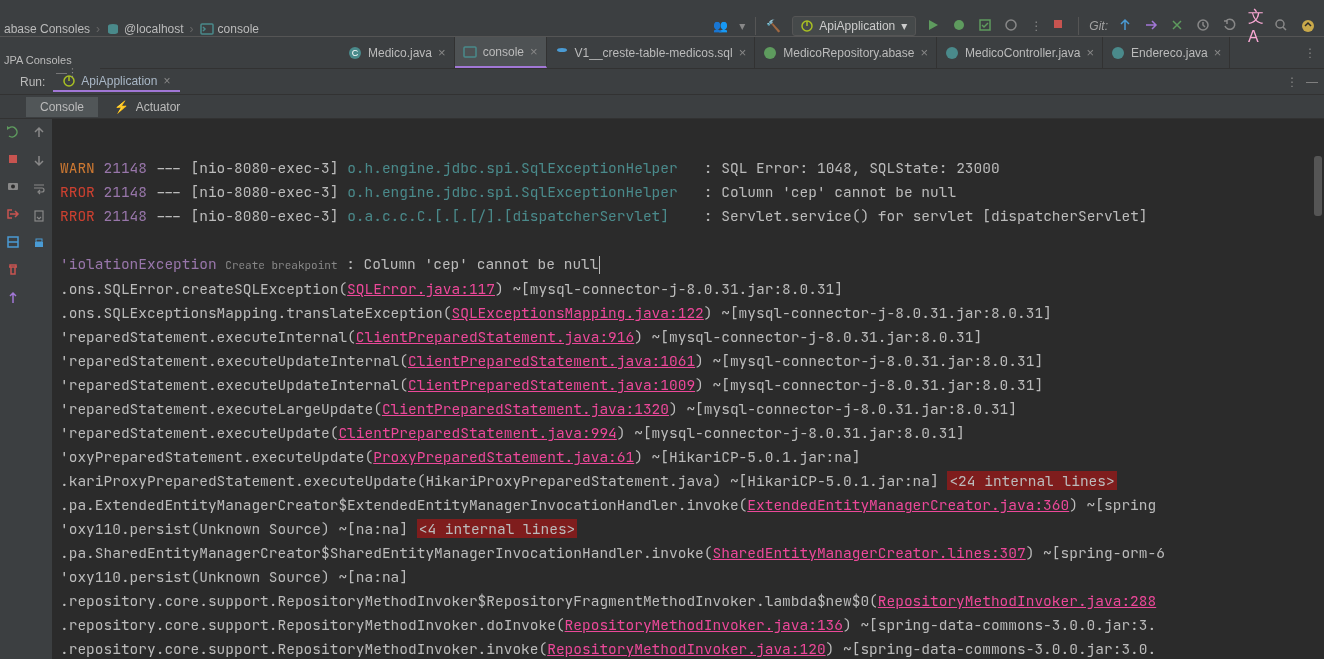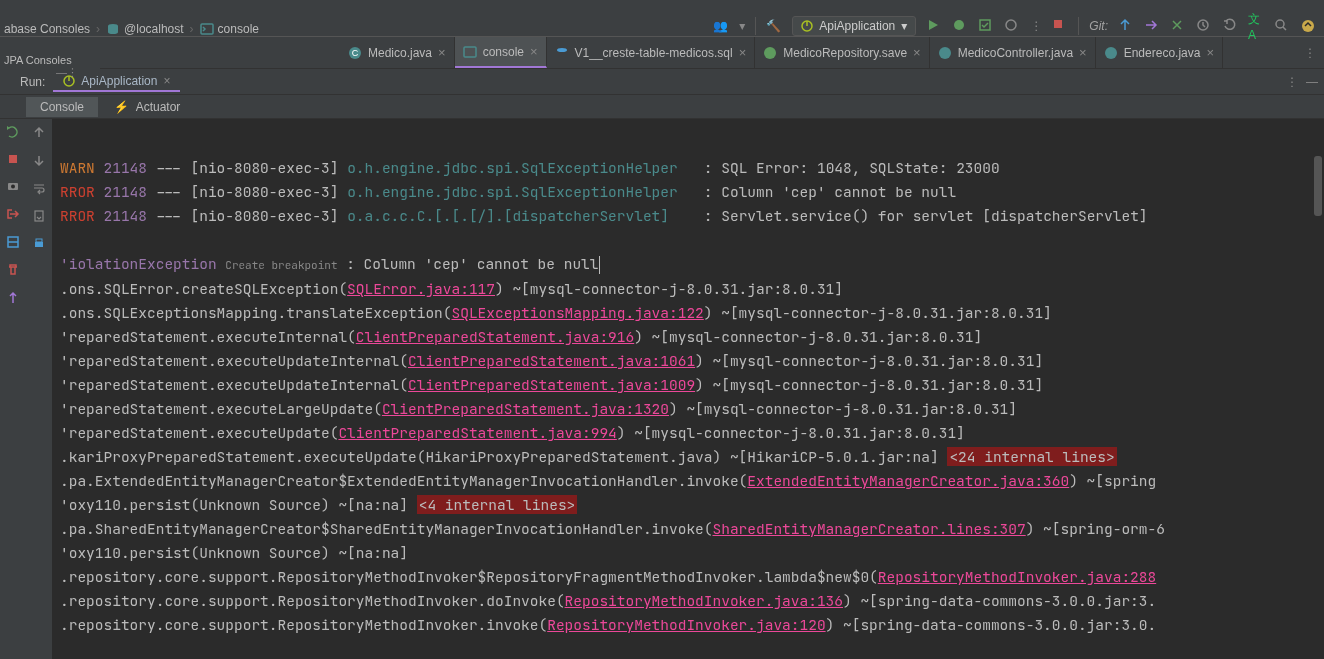--- a/index.html
+++ b/index.html
@@ -247,21 +247,21 @@
         <path d="M3 3 L11 11 M3 11 L11 3" stroke="#5e9b5e" fill="none" stroke-width="1.5"></path>
       </svg>
     <svg width="14" height="14" class="icon-btn">
         <circle cx="7" cy="7" r="5" fill="none" stroke="#888" stroke-width="1.5"></circle>
         <path d="M7 4 L7 7 L9 9" stroke="#888" fill="none" stroke-width="1.5"></path>
       </svg>
     <svg width="14" height="14" class="icon-btn">
         <path d="M4 3 A5 5 0 1 1 3 8" stroke="#888" fill="none" stroke-width="1.5"></path>
         <path d="M2 3 L5 3 L5 6" stroke="#888" fill="none" stroke-width="1.5"></path>
       </svg>
-    <span class="icon-btn" style="color:#22c55e;font-size:12px;">文A</span>
+    <span class="icon-btn" style="color:#f9a8d4;font-size:16px;">文A</span>
     <svg width="14" height="14" class="icon-btn">
         <circle cx="6" cy="6" r="4" fill="none" stroke="#888" stroke-width="1.5"></circle>
         <line x1="9" y1="9" x2="12" y2="12" stroke="#888" stroke-width="1.5"></line>
       </svg>
     <svg width="16" height="16" class="icon-btn">
         <circle cx="8" cy="8" r="6" fill="#c9a94a"></circle>
         <path d="M5 8 L8 5 L11 8" stroke="#2b2b2b" fill="none" stroke-width="1.5"></path>
       </svg>
   </div>
 </div>
@@ -286,21 +286,21 @@
     <svg width="14" height="14">
         <ellipse cx="7" cy="4" rx="5" ry="2" fill="#4a9bd4"></ellipse>
       </svg>
     <span>V1__creste-table-medicos.sql</span>
     <span class="tab-close">×</span>
   </div>
   <div class="tab">
     <svg width="14" height="14">
         <circle cx="7" cy="7" r="6" fill="#5e9b5e"></circle>
       </svg>
-    <span>MedicoRepository.save</span>
+    <span>MedicoRepository.abase</span>
     <span class="tab-close">×</span>
   </div>
   <div class="tab">
     <svg width="14" height="14">
         <circle cx="7" cy="7" r="6" fill="#4a8a8b"></circle>
       </svg>
     <span>MedicoController.java</span>
     <span class="tab-close">×</span>
   </div>
   <div class="tab">
@@ -398,20 +398,21 @@
     <div class="line"><span class="error">RROR</span> <span class="num">21148</span><span class="txt"> --- [nio-8080-exec-3] </span><span class="logger">o.a.c.c.C.[.[.[/].[dispatcherServlet]</span><span class="txt">    : Servlet.service() for servlet [dispatcherServlet]</span></div>
     <div class="line"> </div>
     <div class="line cursor-line"><span class="exc">'iolationException</span> <span class="createbp">Create breakpoint</span><span class="txt"> : Column 'cep' cannot be null</span></div>
     <div class="line"><span class="txt">.ons.SQLError.createSQLException(</span><span class="link">SQLError.java:117</span><span class="txt">) ~[mysql-connector-j-8.0.31.jar:8.0.31]</span></div>
     <div class="line"><span class="txt">.ons.SQLExceptionsMapping.translateException(</span><span class="link">SQLExceptionsMapping.java:122</span><span class="txt">) ~[mysql-connector-j-8.0.31.jar:8.0.31]</span></div>
     <div class="line"><span class="txt">'reparedStatement.executeInternal(</span><span class="link">ClientPreparedStatement.java:916</span><span class="txt">) ~[mysql-connector-j-8.0.31.jar:8.0.31]</span></div>
     <div class="line"><span class="txt">'reparedStatement.executeUpdateInternal(</span><span class="link">ClientPreparedStatement.java:1061</span><span class="txt">) ~[mysql-connector-j-8.0.31.jar:8.0.31]</span></div>
     <div class="line"><span class="txt">'reparedStatement.executeUpdateInternal(</span><span class="link">ClientPreparedStatement.java:1009</span><span class="txt">) ~[mysql-connector-j-8.0.31.jar:8.0.31]</span></div>
     <div class="line"><span class="txt">'reparedStatement.executeLargeUpdate(</span><span class="link">ClientPreparedStatement.java:1320</span><span class="txt">) ~[mysql-connector-j-8.0.31.jar:8.0.31]</span></div>
     <div class="line"><span class="txt">'reparedStatement.executeUpdate(</span><span class="link">ClientPreparedStatement.java:994</span><span class="txt">) ~[mysql-connector-j-8.0.31.jar:8.0.31]</span></div>
+    <div class="line"><span class="txt">'oxyPreparedStatement.executeUpdate(</span><span class="link">ProxyPreparedStatement.java:61</span><span class="txt">) ~[HikariCP-5.0.1.jar:na]</span></div>
     <div class="line"><span class="txt">.kariProxyPreparedStatement.executeUpdate(HikariProxyPreparedStatement.java) ~[HikariCP-5.0.1.jar:na] </span><span class="internal">&lt;24 internal lines&gt;</span></div>
     <div class="line"><span class="txt">.pa.ExtendedEntityManagerCreator$ExtendedEntityManagerInvocationHandler.invoke(</span><span class="link">ExtendedEntityManagerCreator.java:360</span><span class="txt">) ~[spring</span></div>
     <div class="line"><span class="txt">'oxy110.persist(Unknown Source) ~[na:na] </span><span class="internal">&lt;4 internal lines&gt;</span></div>
     <div class="line"><span class="txt">.pa.SharedEntityManagerCreator$SharedEntityManagerInvocationHandler.invoke(</span><span class="link">SharedEntityManagerCreator.lines:307</span><span class="txt">) ~[spring-orm-6</span></div>
     <div class="line"><span class="txt">'oxy110.persist(Unknown Source) ~[na:na]</span></div>
     <div class="line"><span class="txt">.repository.core.support.RepositoryMethodInvoker$RepositoryFragmentMethodInvoker.lambda$new$0(</span><span class="link">RepositoryMethodInvoker.java:288</span></div>
     <div class="line"><span class="txt">.repository.core.support.RepositoryMethodInvoker.doInvoke(</span><span class="link">RepositoryMethodInvoker.java:136</span><span class="txt">) ~[spring-data-commons-3.0.0.jar:3.</span></div>
     <div class="line"><span class="txt">.repository.core.support.RepositoryMethodInvoker.invoke(</span><span class="link">RepositoryMethodInvoker.java:120</span><span class="txt">) ~[spring-data-commons-3.0.0.jar:3.0.</span></div>
   </div>
 </div>

